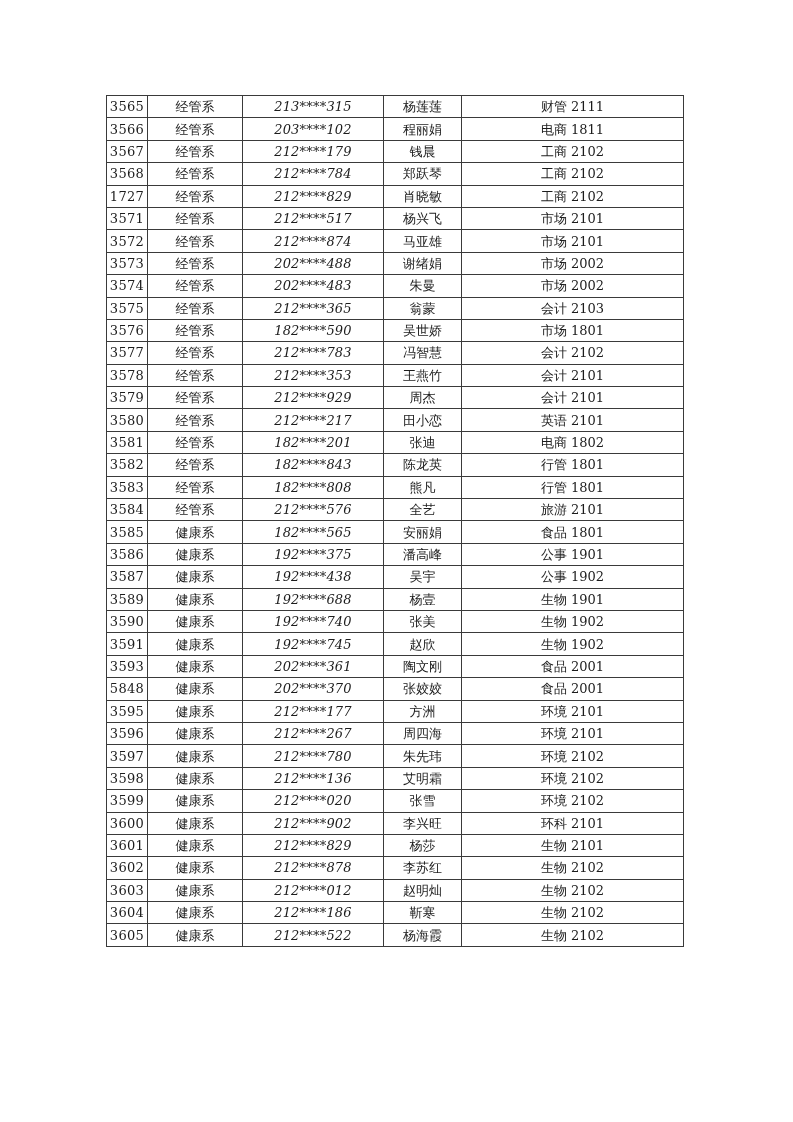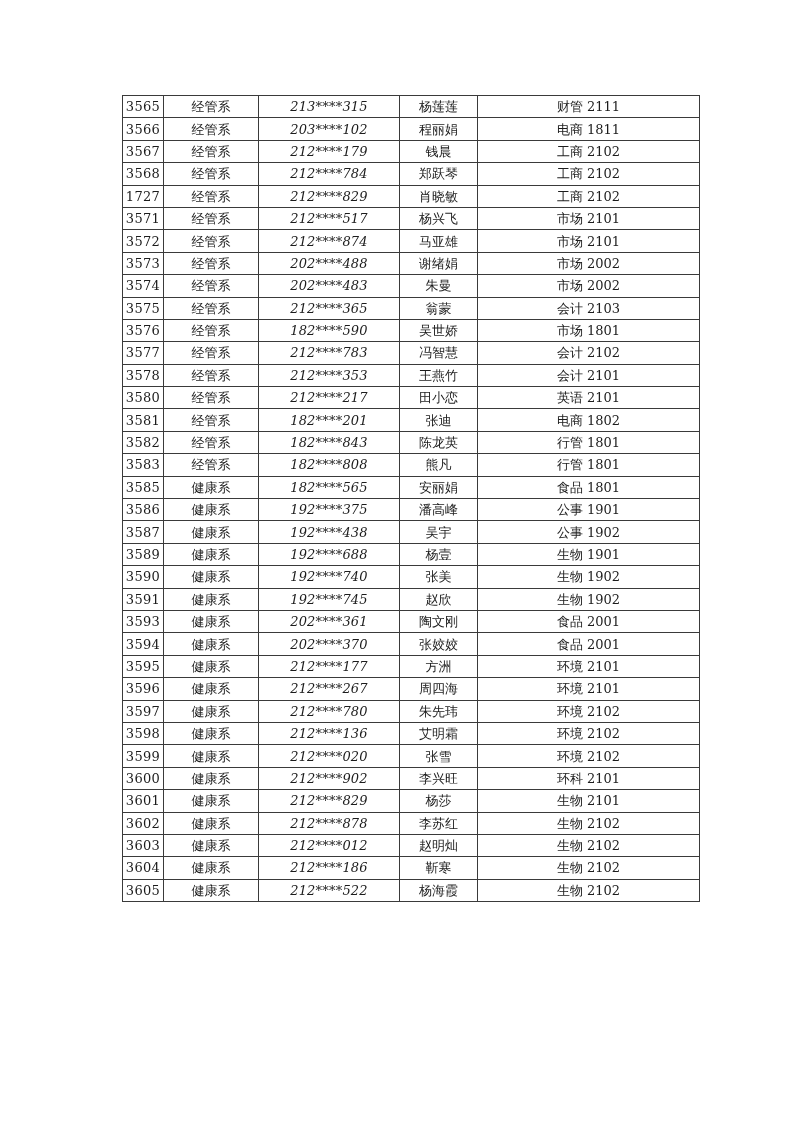--- a/index.html
+++ b/index.html
@@ -11,21 +11,21 @@
     position: relative;
     width: 793px;
     height: 1122px;
     background: #ffffff;
     font-family: "DejaVu Serif", "Liberation Serif", serif;
     color: #1c1c1c;
     overflow: hidden;
   }
   table.roster {
     position: absolute;
-    left: 122px;
+    left: 106px;
     top: 95px;
     width: 577px;
     border-collapse: collapse;
     table-layout: fixed;
   }
   table.roster td {
     border: 1px solid #3a3a3a;
     height: 21.4px;
     padding: 0;
     text-align: center;
@@ -136,20 +136,27 @@
     <td class="c-class">会计 2102</td>
   </tr>
         <tr>
     <td class="c-no">3578</td>
     <td class="c-dept">经管系</td>
     <td class="c-id">212****353</td>
     <td class="c-name">王燕竹</td>
     <td class="c-class">会计 2101</td>
   </tr>
         <tr>
+    <td class="c-no">3579</td>
+    <td class="c-dept">经管系</td>
+    <td class="c-id">212****929</td>
+    <td class="c-name">周杰</td>
+    <td class="c-class">会计 2101</td>
+  </tr>
+        <tr>
     <td class="c-no">3580</td>
     <td class="c-dept">经管系</td>
     <td class="c-id">212****217</td>
     <td class="c-name">田小恋</td>
     <td class="c-class">英语 2101</td>
   </tr>
         <tr>
     <td class="c-no">3581</td>
     <td class="c-dept">经管系</td>
     <td class="c-id">182****201</td>
@@ -164,20 +171,27 @@
     <td class="c-class">行管 1801</td>
   </tr>
         <tr>
     <td class="c-no">3583</td>
     <td class="c-dept">经管系</td>
     <td class="c-id">182****808</td>
     <td class="c-name">熊凡</td>
     <td class="c-class">行管 1801</td>
   </tr>
         <tr>
+    <td class="c-no">3584</td>
+    <td class="c-dept">经管系</td>
+    <td class="c-id">212****576</td>
+    <td class="c-name">全艺</td>
+    <td class="c-class">旅游 2101</td>
+  </tr>
+        <tr>
     <td class="c-no">3585</td>
     <td class="c-dept">健康系</td>
     <td class="c-id">182****565</td>
     <td class="c-name">安丽娟</td>
     <td class="c-class">食品 1801</td>
   </tr>
         <tr>
     <td class="c-no">3586</td>
     <td class="c-dept">健康系</td>
     <td class="c-id">192****375</td>
@@ -213,21 +227,21 @@
     <td class="c-class">生物 1902</td>
   </tr>
         <tr>
     <td class="c-no">3593</td>
     <td class="c-dept">健康系</td>
     <td class="c-id">202****361</td>
     <td class="c-name">陶文刚</td>
     <td class="c-class">食品 2001</td>
   </tr>
         <tr>
-    <td class="c-no">3594</td>
+    <td class="c-no">5848</td>
     <td class="c-dept">健康系</td>
     <td class="c-id">202****370</td>
     <td class="c-name">张姣姣</td>
     <td class="c-class">食品 2001</td>
   </tr>
         <tr>
     <td class="c-no">3595</td>
     <td class="c-dept">健康系</td>
     <td class="c-id">212****177</td>
     <td class="c-name">方洲</td>

